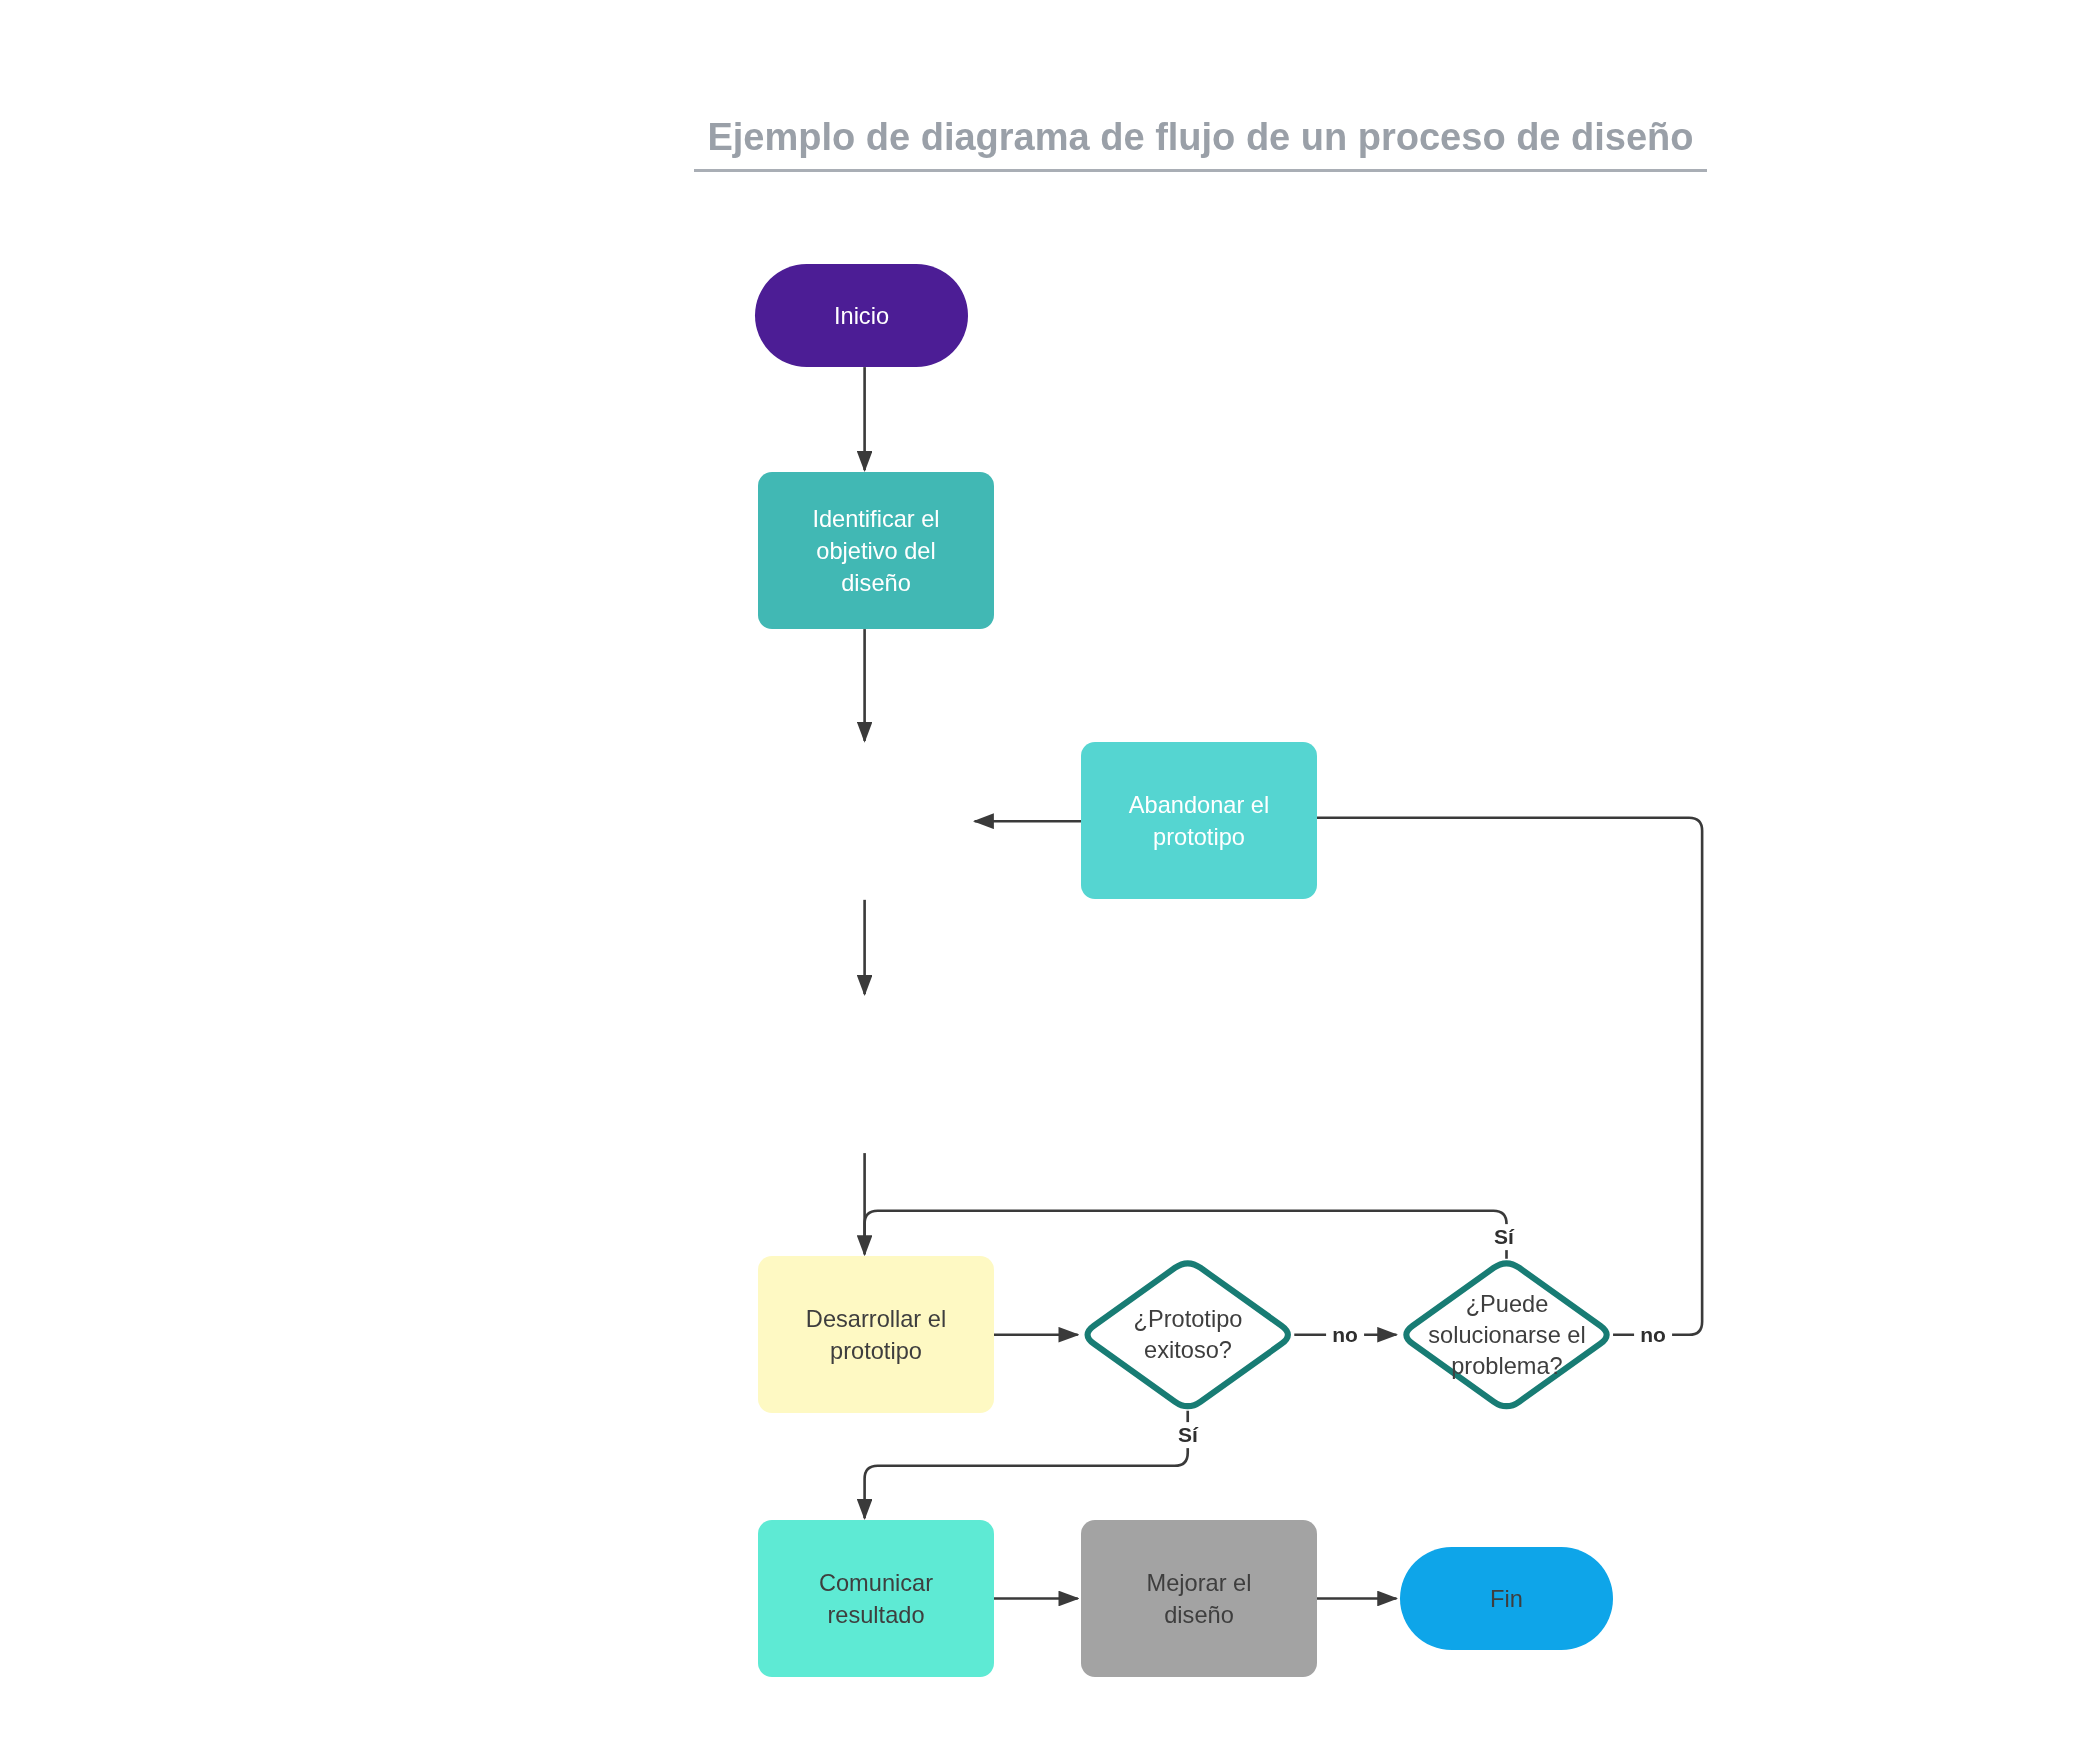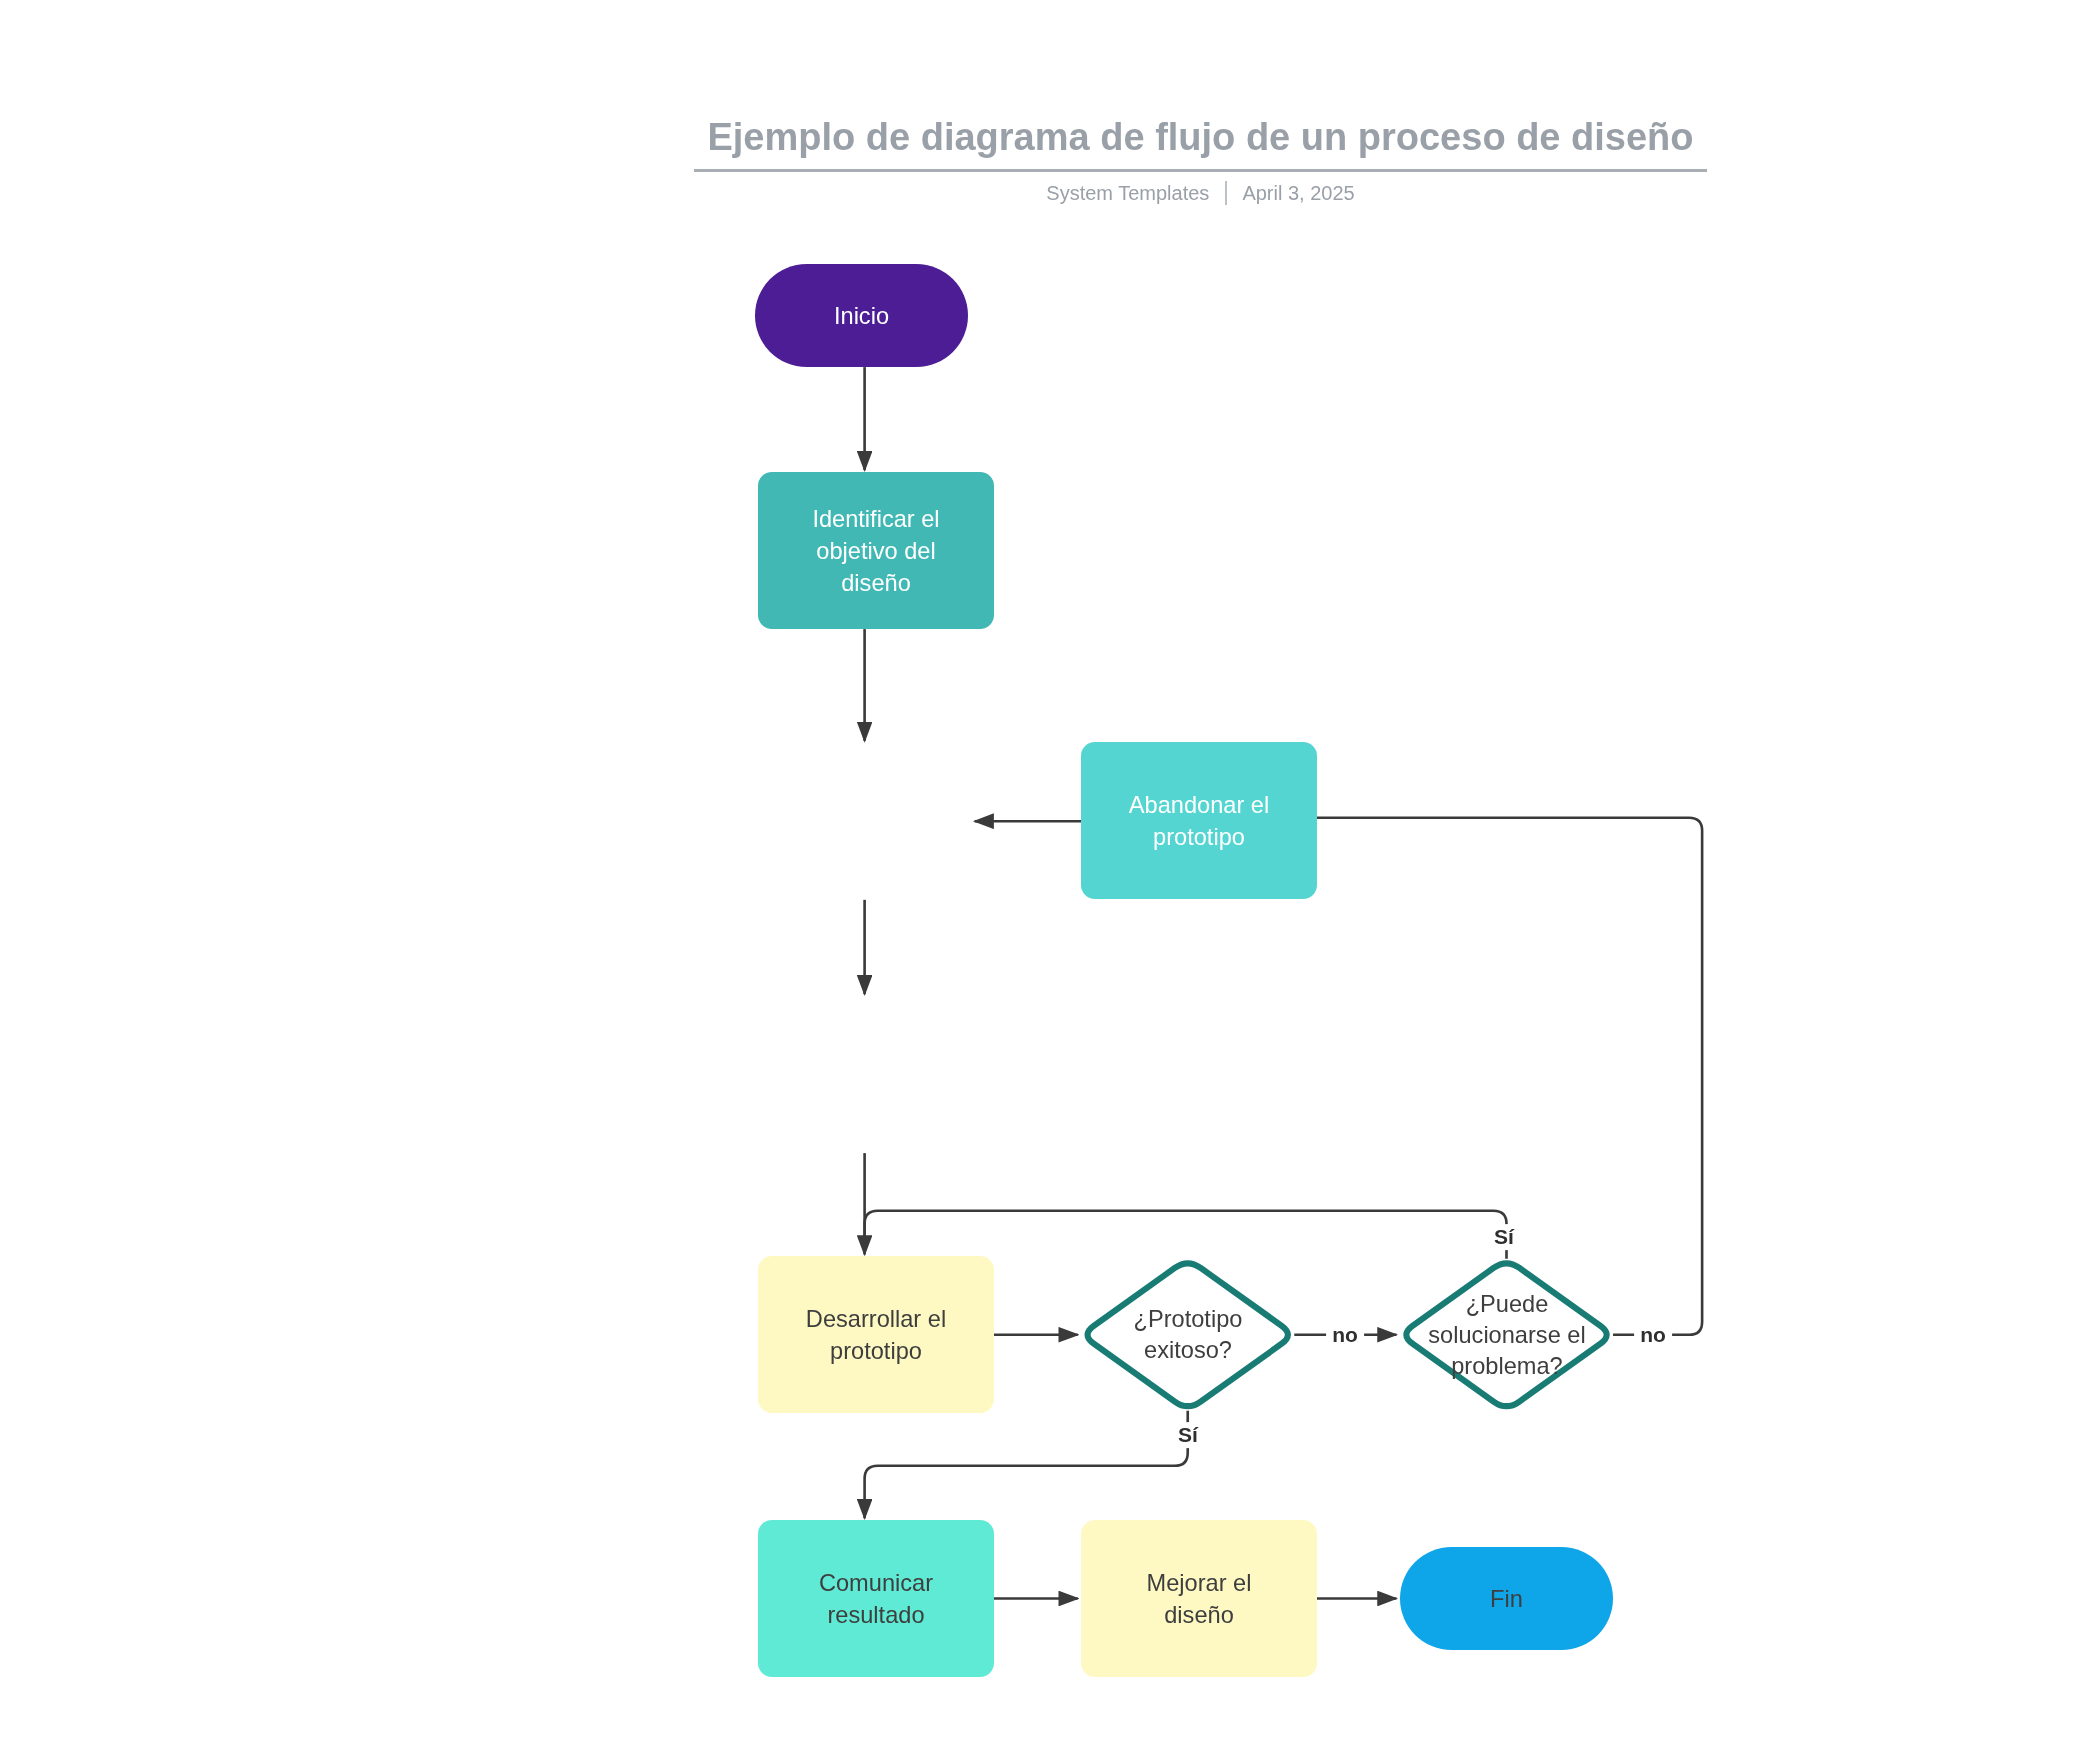--- a/index.html
+++ b/index.html
@@ -69,21 +69,21 @@
   .proc { width: 236px; height: 157px; border-radius: 14px; }
   .term { width: 213px; height: 103px; border-radius: 52px; }
 
   #node-inicio       { left: 755px;  top: 264px;  background: #4c1d95; color: #ffffff; }
   #node-identificar  { left: 758px;  top: 472px;  background: #41b8b4; color: #ffffff; }
   #node-opciones     { left: 758px;  top: 742px;  background: #55d5d1; color: #ffffff; }
   #node-abandonar    { left: 1081px; top: 742px;  background: #55d5d1; color: #ffffff; }
   #node-finalizar    { left: 758px;  top: 996px; background: #87e3df; color: #3e3e3e; }
   #node-desarrollar  { left: 758px;  top: 1256px; background: #fef9c3; color: #3e3e3e; }
   #node-comunicar    { left: 758px;  top: 1520px; background: #5eead4; color: #3e3e3e; }
-  #node-mejorar      { left: 1081px; top: 1520px; background: #fef9c3; color: #3e3e3e; }
+  #node-mejorar      { left: 1081px; top: 1520px; background: #a3a3a3; color: #3e3e3e; }
   #node-fin          { left: 1400px; top: 1547px; background: #0ea5e9; color: #3e3e3e; }
 
   .decision-label {
     position: absolute;
     width: 192px;
     height: 154px;
     display: flex;
     align-items: center;
     justify-content: center;
     text-align: center;
@@ -110,25 +110,20 @@
   #edge-label-si1 { left: 1188px; top: 1435px; }
   #edge-label-si2 { left: 1504px; top: 1237px; }
 </style>
 </head>
 <body>
 
 <div class="canvas">
 
   <div class="header">
     <h1 class="title">Ejemplo de diagrama de flujo de un proceso de diseño</h1>
-    <div class="subtitle">
-      <span>System Templates</span>
-      <span class="subtitle-divider"></span>
-      <span>April 3, 2025</span>
-    </div>
   </div>
 
   <svg class="connectors" viewBox="0 0 2400 2010" xmlns="http://www.w3.org/2000/svg">
     <defs>
       <marker id="arrow" viewBox="0 0 24 18" refX="22" refY="9" markerWidth="24" markerHeight="18" markerUnits="userSpaceOnUse" orient="auto-start-reverse">
         <path d="M0,0 L24,9 L0,18 Z" fill="#3a3a3a"></path>
       </marker>
     </defs>
 
     <path class="edge" marker-end="url(#arrow)" d="M 990 420 V 538"></path>

